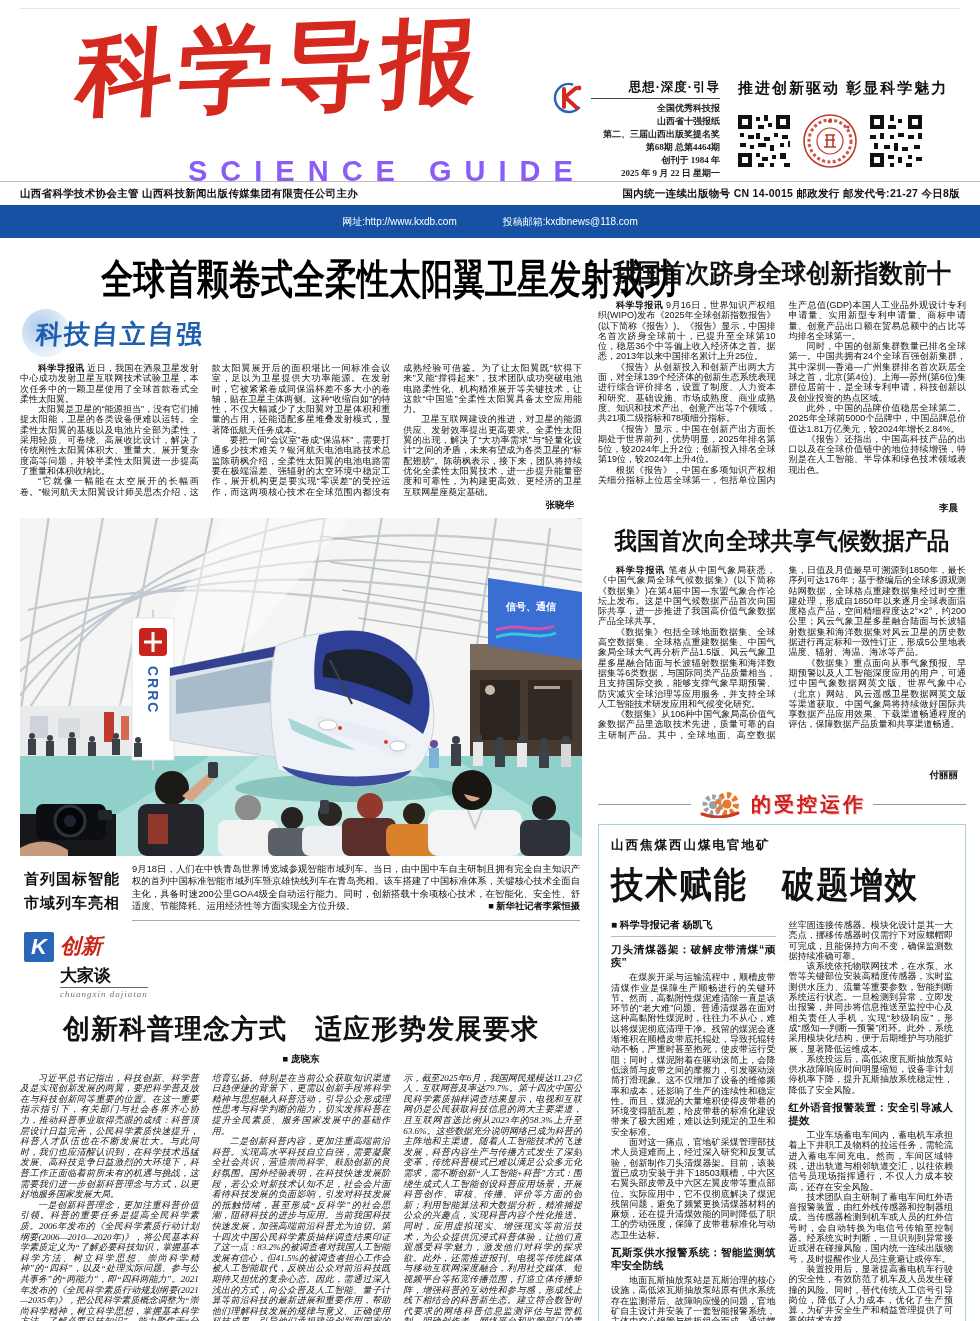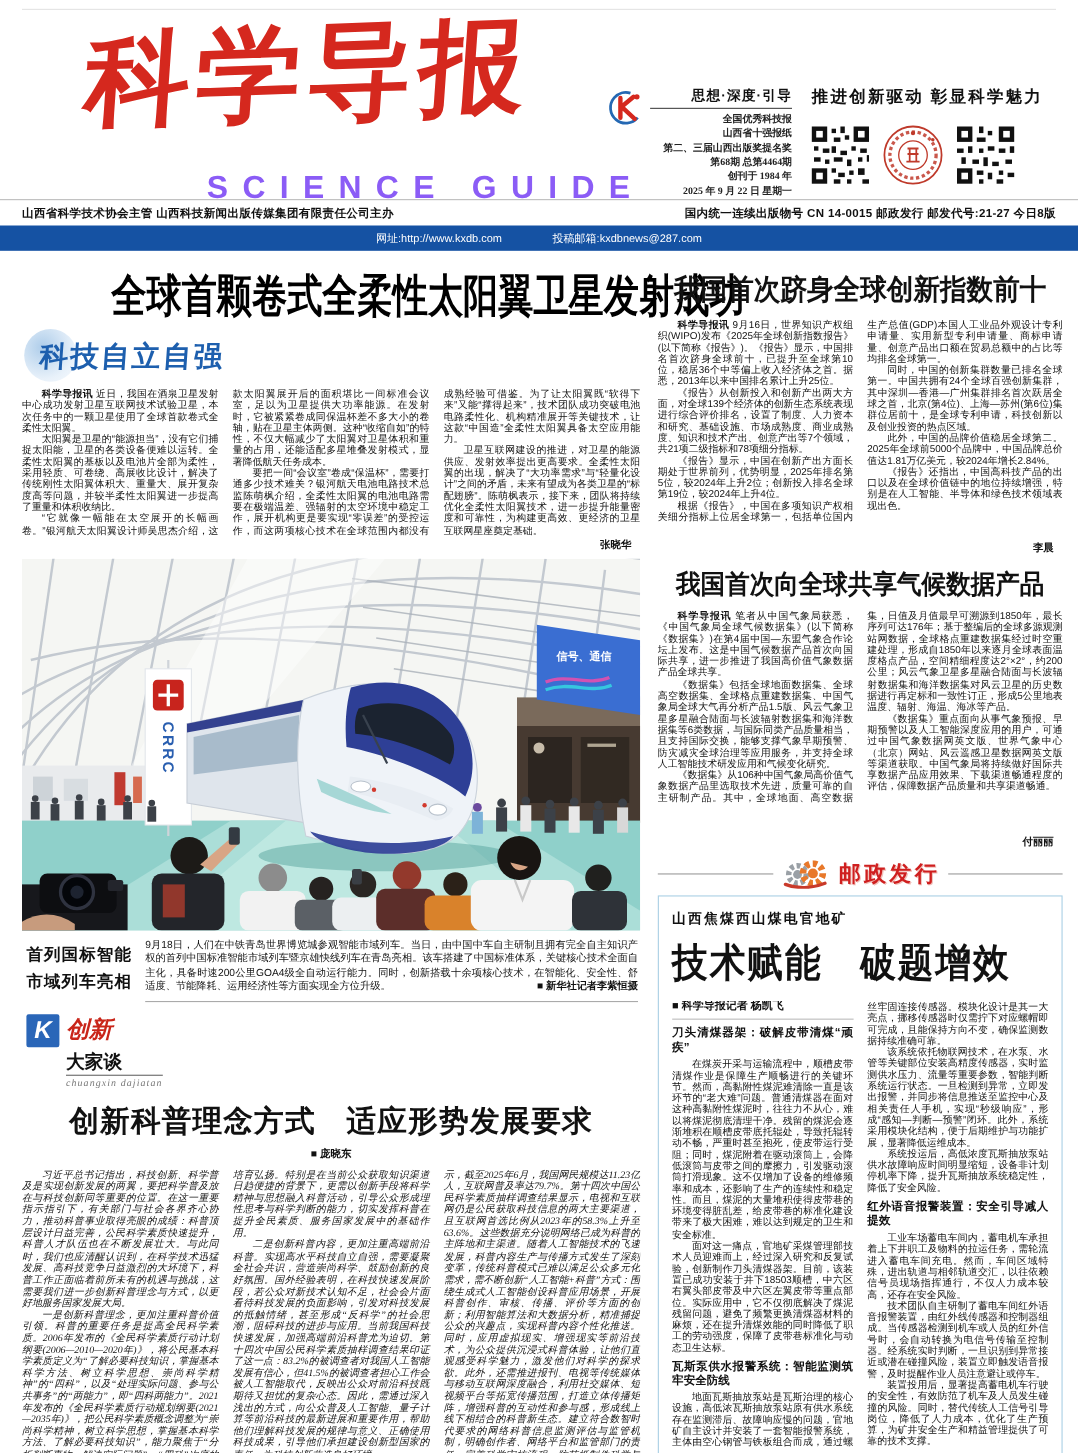--- a/index.html
+++ b/index.html
@@ -30,21 +30,21 @@
   .mast-qr-col { width:232px; }
   .mast-motto { font-size:15px; font-weight:800; letter-spacing:2px; white-space:nowrap; margin-left:2px; }
   .qr-row { display:flex; gap:10px; margin-top:15px; }
   .qr-row svg { display:block; }
 
   .pub-line {
     margin-top:4px; border-top:1px solid #bcbcbc; padding:5px 20px 4px;
     display:flex; justify-content:space-between; font-size:10.5px; font-weight:700; letter-spacing:.3px;
   }
   .blue-bar {
-    height:23px; background:#1552a3; color:#fff; font-size:10px;
+    height:33px; background:#1552a3; color:#fff; font-size:10px;
     display:flex; align-items:center; justify-content:center; gap:46px;
   }
 
   
   .main { padding:4px 20px 0; display:grid; grid-template-columns:562px 1fr; column-gap:16px; }
 
   .sqz { display:block; width:max-content; margin:0 auto; transform:scaleX(.78); transform-origin:center; white-space:nowrap; }
   .sqz95 { display:block; width:max-content; margin:0 auto; transform:scaleX(.93); transform-origin:center; white-space:nowrap; }
   .sqzL { display:block; width:max-content; transform:scaleX(.9); transform-origin:left; white-space:nowrap; }
 
@@ -208,21 +208,21 @@
   </div>
 </div>
 
 <div class="pub-line">
   <span>山西省科学技术协会主管  山西科技新闻出版传媒集团有限责任公司主办</span>
   <span>国内统一连续出版物号 CN 14-0015  邮政发行  邮发代号:21-27  今日8版</span>
 </div>
 
 <div class="blue-bar">
   <span>网址:http://www.kxdb.com</span>
-  <span>投稿邮箱:kxdbnews@287.com</span>
+  <span>投稿邮箱:kxdbnews@118.com</span>
 </div>
 
 <div class="main">
 
   <div>
 
     <h1 class="headA">
       <span class="sqz">全球首颗卷式全柔性太阳翼卫星发射成功</span>
     </h1>
 
@@ -436,38 +436,38 @@
 
     <div class="story-badge">
       <div class="rule"></div>
       <svg width="46" height="26" viewBox="0 0 46 26">
         <circle cx="15" cy="13" r="8" fill="none" stroke="#9aa0a6" stroke-width="5" stroke-dasharray="3.5 2.6"></circle>
         <circle cx="15" cy="13" r="4" fill="#9aa0a6"></circle>
         <circle cx="29" cy="12" r="9" fill="none" stroke="#e8782a" stroke-width="6" stroke-dasharray="4 3"></circle>
         <circle cx="29" cy="12" r="4.5" fill="#e8782a"></circle>
         <path d="M4,22 C14,26 28,26 40,21" stroke="#c93a2a" stroke-width="3" fill="none" stroke-linecap="round"></path>
       </svg>
-      <span class="story-badge-text">邮政发行</span>
+      <span class="story-badge-text">的受控运作</span>
       <div class="rule"></div>
     </div>
 
     <div class="story-box">
       <div class="story-kicker">山西焦煤西山煤电官地矿</div>
       <div class="story-head">
         <span class="sqzL">技术赋能　破题增效</span>
       </div>
       <div class="cols cols2 story-cols">
         <p class="story-by">■ 科学导报记者 杨凯飞</p>
           <h4 class="story-h">刀头清煤器架：破解皮带清煤“顽疾”</h4>
           <p class="story-p">在煤炭开采与运输流程中，顺槽皮带清煤作业是保障生产顺畅进行的关键环节。然而，高黏附性煤泥难清除一直是该环节的“老大难”问题。普通清煤器在面对这种高黏附性煤泥时，往往力不从心，难以将煤泥彻底清理干净。残留的煤泥会逐渐堆积在顺槽皮带底托辊处，导致托辊转动不畅，严重时甚至抱死，使皮带运行受阻；同时，煤泥附着在驱动滚筒上，会降低滚筒与皮带之间的摩擦力，引发驱动滚筒打滑现象。这不仅增加了设备的维修频率和成本，还影响了生产的连续性和稳定性。而且，煤泥的大量堆积使得皮带巷的环境变得脏乱差，给皮带巷的标准化建设带来了极大困难，难以达到规定的卫生和安全标准。</p>
           <p class="story-p">面对这一痛点，官地矿采煤管理部技术人员迎难而上，经过深入研究和反复试验，创新制作刀头清煤器架。目前，该装置已成功安装于井下18503顺槽，中六区右翼头部皮带及中六区左翼皮带等重点部位。实际应用中，它不仅彻底解决了煤泥残留问题，避免了频繁更换清煤器材料的麻烦，还在提升清煤效能的同时降低了职工的劳动强度，保障了皮带巷标准化与动态卫生达标。</p>
           <h4 class="story-h">瓦斯泵供水报警系统：智能监测筑牢安全防线</h4>
           <p class="story-p">地面瓦斯抽放泵站是瓦斯治理的核心设施，高低浓瓦斯抽放泵站原有供水系统存在监测滞后、故障响应慢的问题，官地矿自主设计并安装了一套智能报警系统，主体由空心钢管与铁板组合而成，通过螺丝牢固连接传感器。模块化设计是其一大亮点，挪移传感器时仅需拧下对应螺帽即可完成，且能保持方向不变，确保监测数据持续准确可靠。</p>
           <p class="story-p">该系统依托物联网技术，在水泵、水管等关键部位安装高精度传感器，实时监测供水压力、流量等重要参数，智能判断系统运行状态。一旦检测到异常，立即发出报警，并同步将信息推送至监控中心及相关责任人手机，实现“秒级响应”，形成“感知—判断—预警”闭环。此外，系统采用模块化结构，便于后期维护与功能扩展，显著降低运维成本。</p>
           <p class="story-p">系统投运后，高低浓度瓦斯抽放泵站供水故障响应时间明显缩短，设备非计划停机率下降，提升瓦斯抽放系统稳定性，降低了安全风险。</p>
           <h4 class="story-h">红外语音报警装置：安全引导减人提效</h4>
           <p class="story-p">工业车场蓄电车间内，蓄电机车承担着上下井职工及物料的拉运任务，需轮流进入蓄电车间充电。然而，车间区域特殊，进出轨道与相邻轨道交汇，以往依赖信号员现场指挥通行，不仅人力成本较高，还存在安全风险。</p>
-          <p class="story-p">技术团队自主研制了蓄电车间红外语音报警装置，由红外线传感器和控制器组成。当传感器检测到机车或人员的红外信号时，会自动转换为电信号传输至控制器。经系统实时判断，一旦识别到异常接近或潜在碰撞风险，装置立即触发语音报警，及时提醒作业人员注意避让或停车。</p>
+          <p class="story-p">技术团队自主研制了蓄电车间红外语音报警装置，由红外线传感器和控制器组成。当传感器检测到机车或人员的红外信号时，会自动转换为电信号传输至控制器。经系统实时判断，一旦识别到异常接近或潜在碰撞风险，国内统一连续出版物号，及时提醒作业人员注意避让或停车。</p>
           <p class="story-p">装置投用后，显著提高蓄电机车行驶的安全性，有效防范了机车及人员发生碰撞的风险。同时，替代传统人工信号引导岗位，降低了人力成本，优化了生产预算，为矿井安全生产和精益管理提供了可靠的技术支撑。</p>
         </div>
     </div>
   </div>
 </div>
 
 </body></html>

